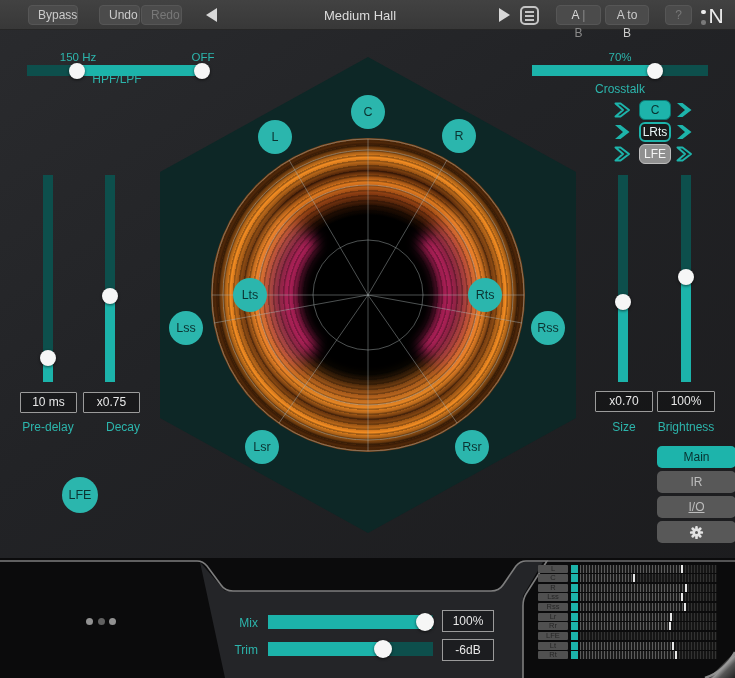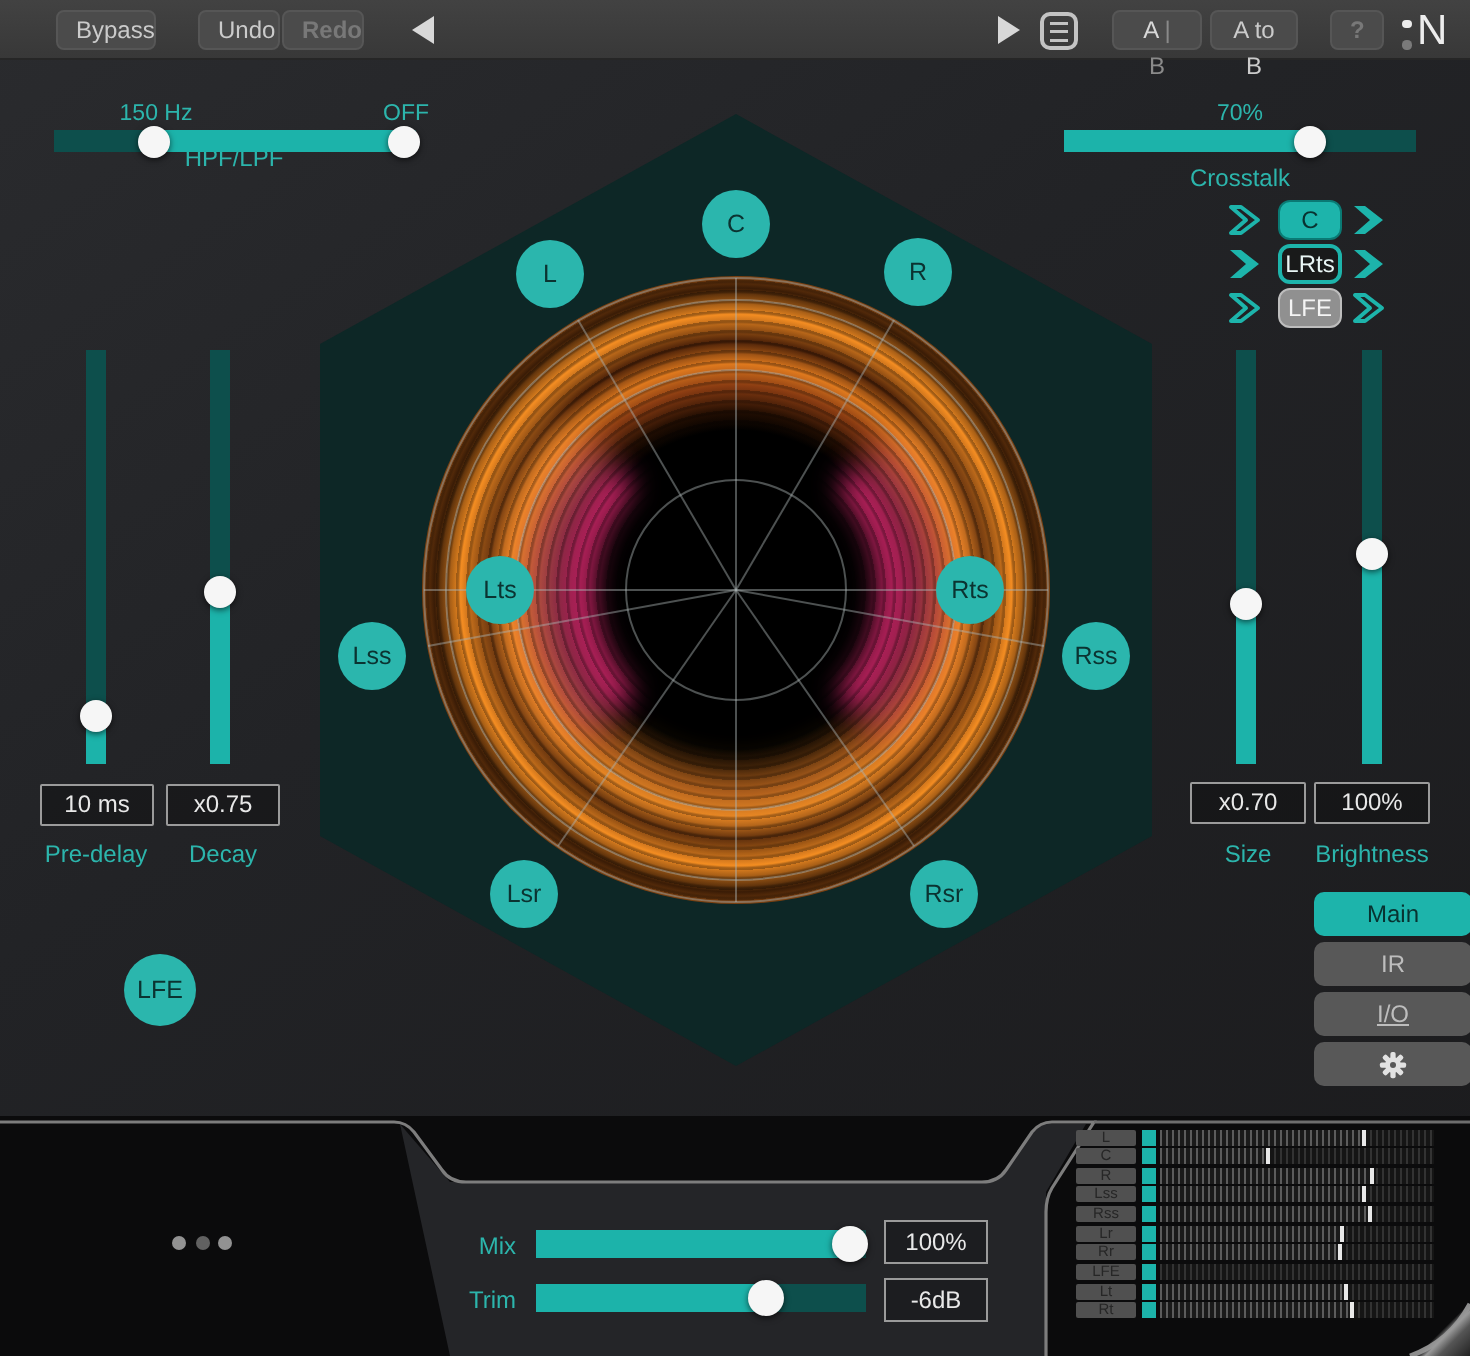--- a/index.html
+++ b/index.html
@@ -9,21 +9,21 @@
     font-family:"Liberation Sans", sans-serif;
     background:linear-gradient(145deg,#2a2b2e 0%, #222326 40%, #1b1b1d 100%);
     user-select:none;
   }
   
   .topbar { position:absolute; left:0; top:0; width:735px; height:30px;
     background:linear-gradient(#424242,#383838); border-bottom:1px solid #262626; z-index:30; }
   .tb-btn { position:absolute; top:5px; height:20px; line-height:18px; padding:0 9px;
     background:#4b4b4b; border:1px solid #565656; border-radius:4px;
     color:#cbcbcb; font-size:12px; text-align:center; }
-  .tb-btn.dim { color:#787878;font-weight:bold; }
+  .tb-btn.dim { color:#787878; }
   .tri { position:absolute; width:0; height:0; }
   .tb-title { position:absolute; left:280px; width:160px; top:8px; text-align:center;
     color:#dcdcdc; font-size:13px; }
   .list-icon { position:absolute; left:520px; top:6px; width:19px; height:19px;
     border:2px solid #c4c4c4; border-radius:5px; }
   .list-icon i { display:block; margin:2.5px 3px;
     height:10px; background:repeating-linear-gradient(180deg,#c4c4c4 0 1.5px, transparent 1.5px 4.2px); }
   .nlogo { position:absolute; left:701px; top:4px; display:flex; align-items:center; }
   .nlogo .dots { display:flex; flex-direction:column; gap:6px; margin-right:3px; margin-top:2px; }
   .nlogo .dots i { width:4.5px; height:4.5px; border-radius:50%; display:block; }
@@ -118,20 +118,21 @@
 <body>
 
 <div id="app">
 
   <div class="topbar">
     <div class="tb-btn" style="left:28px;width:50px;">Bypass</div>
     <div class="tb-btn" style="left:99px;width:41px;">Undo</div>
     <div class="tb-btn dim" style="left:141px;width:41px;">Redo</div>
 
     <div class="tri" style="left:206px;top:8px;border-top:7px solid transparent;border-bottom:7px solid transparent;border-right:11px solid #d8d8d8;"></div>
+    <div class="tb-title">Medium Hall</div>
     <div class="tri" style="left:499px;top:8px;border-top:7px solid transparent;border-bottom:7px solid transparent;border-left:11px solid #d8d8d8;"></div>
     <div class="list-icon">
         <i></i>
       </div>
 
     <div class="tb-btn" style="left:556px;width:45px;">
       <span style="color:#d8d8d8;">A</span>
       <span style="color:#8a8a8a;">|</span>
       <span style="color:#8a8a8a;">B</span>
     </div>
@@ -201,21 +202,21 @@
   <div class="vtrack" style="left:43px;top:175px;height:207px;"></div>
   <div class="vfill" style="left:43px;top:358px;height:24px;"></div>
   <div class="knob" style="left:40px;top:350px;"></div>
   <div class="vtrack" style="left:105px;top:175px;height:207px;"></div>
   <div class="vfill" style="left:105px;top:296px;height:86px;"></div>
   <div class="knob" style="left:102px;top:288px;"></div>
 
   <div class="vbox" style="left:20px;top:392px;width:57px;">10 ms</div>
   <div class="vbox" style="left:83px;top:392px;width:57px;">x0.75</div>
   <div class="tlabel" style="left:16px;top:420px;width:64px;">Pre-delay</div>
-  <div class="tlabel" style="left:83px;top:420px;width:57px;">Decay</div>
+  <div class="tlabel" style="left:83px;top:420px;width:57px;text-align:right;">Decay</div>
 
   <div class="tlabel" style="left:600px;top:51px;width:40px;font-size:11.5px;">70%</div>
   <div class="htrack" style="left:532px;top:65px;width:176px;"></div>
   <div class="hfill" style="left:532px;top:65px;width:123px;"></div>
   <div class="knob" style="left:647px;top:62.5px;"></div>
   <div class="tlabel" style="left:580px;top:82px;width:80px;">Crosstalk</div>
 
   <svg class="chev" style="left:614px;top:102px;" viewBox="0 0 18 16">
     <path d="M1.5,1.5 H6.5 L15,8 L6.5,14.5 H1.5 L9,8 Z" fill="none" stroke="#1db4ab" stroke-width="2" stroke-linejoin="round"></path>
   </svg>

